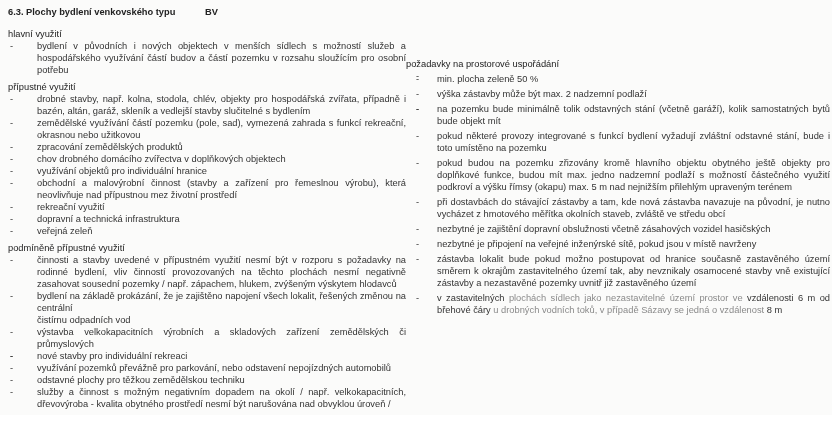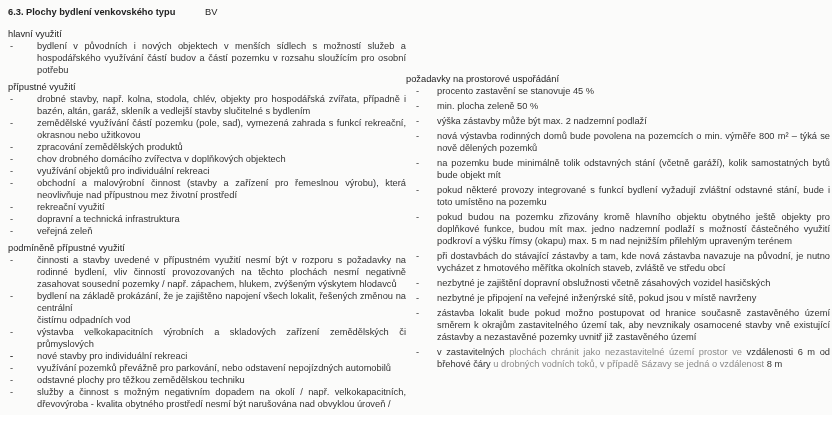--- a/index.html
+++ b/index.html
@@ -27,30 +27,30 @@
     position: relative;
     font-weight: bold;
     color: #222222;
     margin-bottom: 10px;
     height: 12px;
   }
   .zone-code {
     position: absolute;
     left: 197px;
     top: 0;
-    font-weight: normal;
+    font-weight: bold;
     text-align: right;
   }
 
   .section-heading {
     font-weight: normal;
     color: #222222;
     margin-top: 5px;
   }
-  .col-right .section-heading { margin-top: 16px; }
+  .col-right .section-heading { margin-top: 1px; }
 
   .list-item {
     position: relative;
     padding-left: 29px;
     text-align: justify;
   }
   .col-left  .list-item { margin-bottom: 0; }
   .col-right .list-item { padding-left: 31px; margin-bottom: 3px; }
 
   .dash {
@@ -80,48 +80,48 @@
       <span class="zone-code">BV</span>
     </div>
     <div>
         <div class="section-heading">hlavní využití</div>
         <div class="list-item"><span class="dash">-</span><span><span>bydlení v původních i nových objektech v menších sídlech s možností služeb a hospodářského využívání částí budov a částí pozemku v rozsahu sloužícím pro osobní potřebu</span></span></div>
         <div class="section-heading">přípustné využití</div>
         <div class="list-item"><span class="dash">-</span><span><span>drobné stavby, např.  kolna, stodola, chlév, objekty pro hospodářská zvířata, případně i bazén, altán, garáž, skleník a vedlejší stavby slučitelné s bydlením</span></span></div>
         <div class="list-item"><span class="dash">-</span><span><span>zemědělské využívání částí pozemku (pole, sad), vymezená zahrada s funkcí rekreační, okrasnou nebo užitkovou</span></span></div>
         <div class="list-item"><span class="dash">-</span><span><span>zpracování zemědělských produktů</span></span></div>
         <div class="list-item"><span class="dash">-</span><span><span>chov drobného domácího zvířectva v  doplňkových objektech</span></span></div>
-        <div class="list-item"><span class="dash">-</span><span><span>využívání objektů pro individuální rekreaci</span></span></div>
+        <div class="list-item"><span class="dash">-</span><span><span>využívání objektů pro individuální hranice</span></span></div>
         <div class="list-item"><span class="dash">-</span><span><span>obchodní a malovýrobní činnost (stavby a zařízení pro řemeslnou výrobu), která neovlivňuje nad přípustnou mez životní prostředí</span></span></div>
         <div class="list-item"><span class="dash">-</span><span><span>rekreační využití</span></span></div>
         <div class="list-item"><span class="dash">-</span><span><span>dopravní a technická infrastruktura</span></span></div>
         <div class="list-item"><span class="dash">-</span><span><span>veřejná zeleň</span></span></div>
         <div class="section-heading">podmíněně přípustné využití</div>
         <div class="list-item"><span class="dash">-</span><span><span>činnosti a stavby uvedené v přípustném využití nesmí být v rozporu s požadavky na rodinné bydlení,  vliv činností provozovaných na těchto plochách nesmí negativně zasahovat sousední pozemky  / např. zápachem, hlukem, zvýšeným výskytem hlodavců</span></span></div>
         <div class="list-item"><span class="dash">-</span><span><span>bydlení na základě prokázání, že je zajištěno napojení všech lokalit, řešených změnou na centrální</span><br><span>čistírnu odpadních vod</span></span></div>
         <div class="list-item"><span class="dash">-</span><span><span>výstavba velkokapacitních výrobních a skladových zařízení zemědělských či průmyslových</span></span></div>
         <div class="list-item"><span class="dash">-</span></div>
         <div class="list-item"><span class="dash">-</span><span><span>nové stavby pro individuální rekreaci</span></span></div>
         <div class="list-item"><span class="dash">-</span><span><span>využívání pozemků převážně pro parkování, nebo odstavení nepojízdných automobilů</span></span></div>
         <div class="list-item"><span class="dash">-</span><span><span>odstavné plochy pro těžkou zemědělskou techniku</span></span></div>
         <div class="list-item"><span class="dash">-</span><span><span>služby a činnost s možným negativním dopadem na okolí / např. velkokapacitních, dřevovýroba - kvalita obytného prostředí nesmí být narušována nad obvyklou úroveň /</span></span></div>
       </div>
   </div>
 
   <div class="col col-right">
     <div>
         <div class="section-heading">požadavky na prostorové uspořádání</div>
-        <div class="list-item"><span class="dash">-</span><span><span>procento zastavění se stanovuje 45 %</span></span></div>
+        <div class="list-item"><span class="dash">-</span></div>
         <div class="list-item"><span class="dash">-</span><span><span>min. plocha zeleně  50 %</span></span></div>
         <div class="list-item"><span class="dash">-</span><span><span>výška zástavby může být max. 2 nadzemní podlaží</span></span></div>
-        <div class="list-item"><span class="dash">-</span><span><span>nová výstavba rodinných domů bude povolena na pozemcích o min. výměře 800 m² – týká se nově dělených pozemků</span></span></div>
+        <div class="list-item"><span class="dash">-</span></div>
         <div class="list-item"><span class="dash">-</span><span><span>na pozemku bude minimálně tolik odstavných stání (včetně garáží), kolik samostatných bytů bude objekt mít</span></span></div>
         <div class="list-item"><span class="dash">-</span><span><span>pokud některé provozy integrované s funkcí bydlení vyžadují zvláštní odstavné stání, bude i toto umístěno na pozemku</span></span></div>
         <div class="list-item"><span class="dash">-</span><span><span>pokud budou na pozemku zřizovány kromě hlavního objektu obytného ještě objekty pro doplňkové funkce, budou mít max. jedno nadzemní podlaží s možností částečného využití podkroví  a  výšku římsy (okapu) max. 5 m nad nejnižším přilehlým upraveným terénem</span></span></div>
         <div class="list-item"><span class="dash">-</span><span><span>při dostavbách do stávající zástavby a tam, kde nová zástavba navazuje na původní, je nutno vycházet z hmotového měřítka okolních staveb, zvláště ve středu obcí</span></span></div>
         <div class="list-item"><span class="dash">-</span><span><span>nezbytné je zajištění dopravní obslužnosti včetně zásahových vozidel hasičských</span></span></div>
         <div class="list-item"><span class="dash">-</span><span><span>nezbytné je připojení na veřejné inženýrské sítě, pokud jsou v místě navrženy</span></span></div>
         <div class="list-item"><span class="dash">-</span><span><span>zástavba lokalit bude pokud možno postupovat od hranice současně zastavěného území směrem k okrajům zastavitelného území tak, aby nevznikaly osamocené stavby vně existující zástavby a nezastavěné pozemky uvnitř již zastavěného území</span></span></div>
-        <div class="list-item"><span class="dash">-</span><span><span>v zastavitelných </span><span class="muted">plochách chránit jako nezastavitelné území prostor ve </span><span>vzdálenosti 6 m </span><span>od břehové čáry </span><span class="muted">u drobných vodních toků, v případě Sázavy se jedná o vzdálenost </span><span>8 m</span></span></div>
+        <div class="list-item"><span class="dash">-</span><span><span>v zastavitelných </span><span class="muted">plochách sídlech jako nezastavitelné území prostor ve </span><span>vzdálenosti 6 m </span><span>od břehové čáry </span><span class="muted">u drobných vodních toků, v případě Sázavy se jedná o vzdálenost </span><span>8 m</span></span></div>
       </div>
   </div>
 
 </div>
 
 </body></html>

